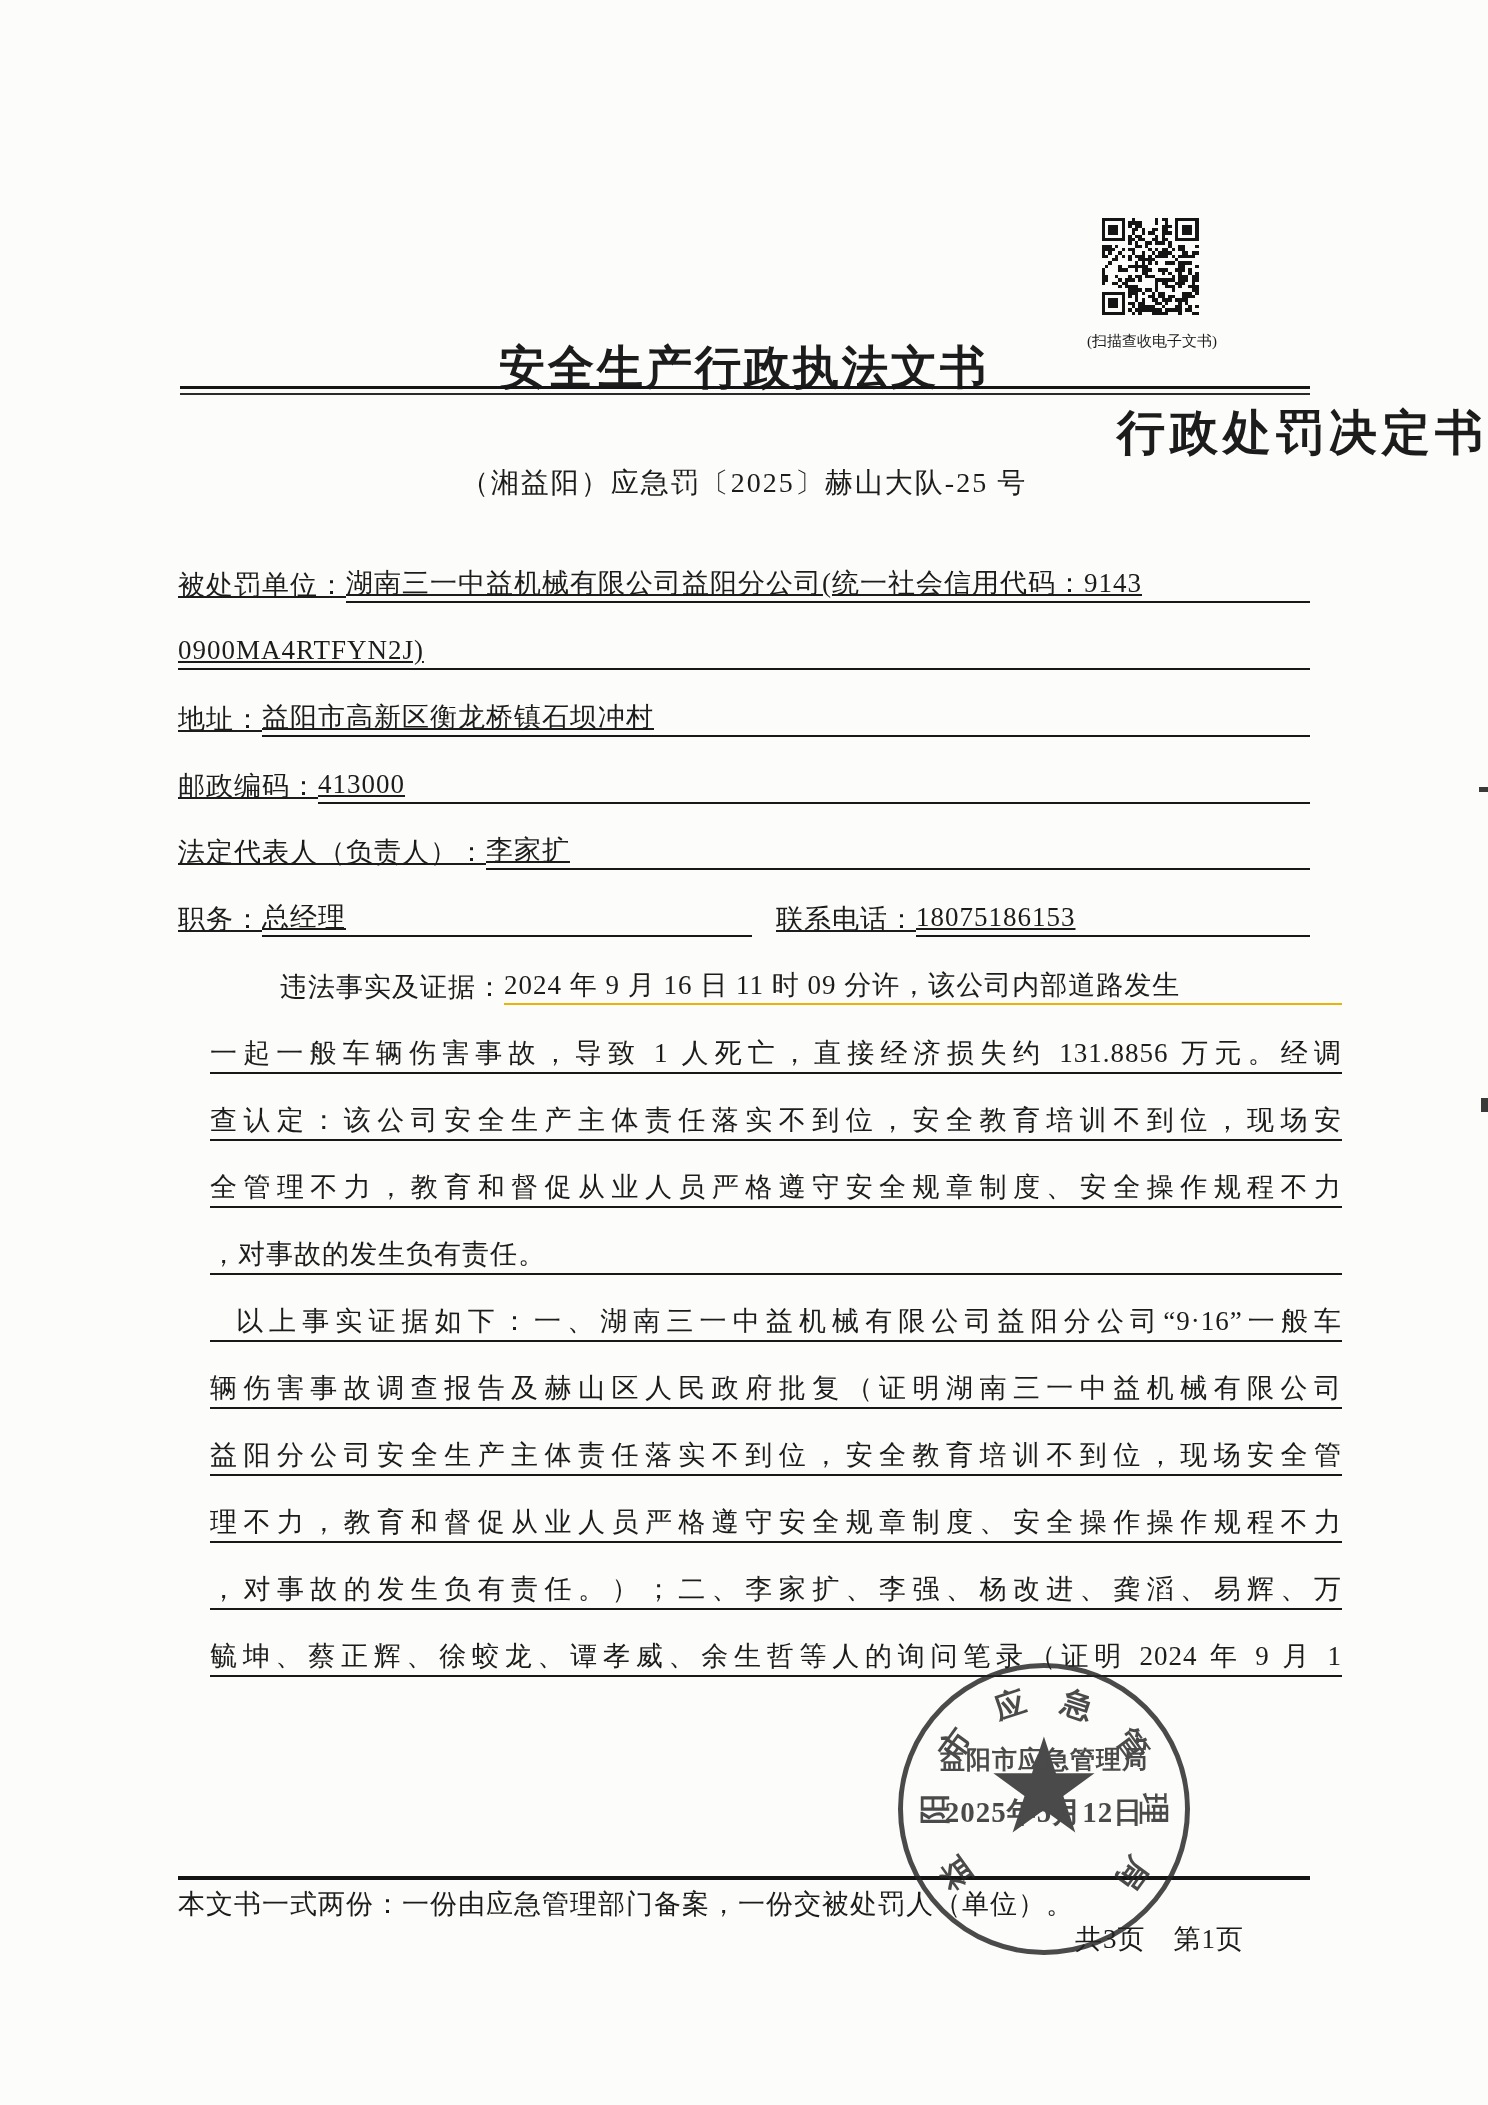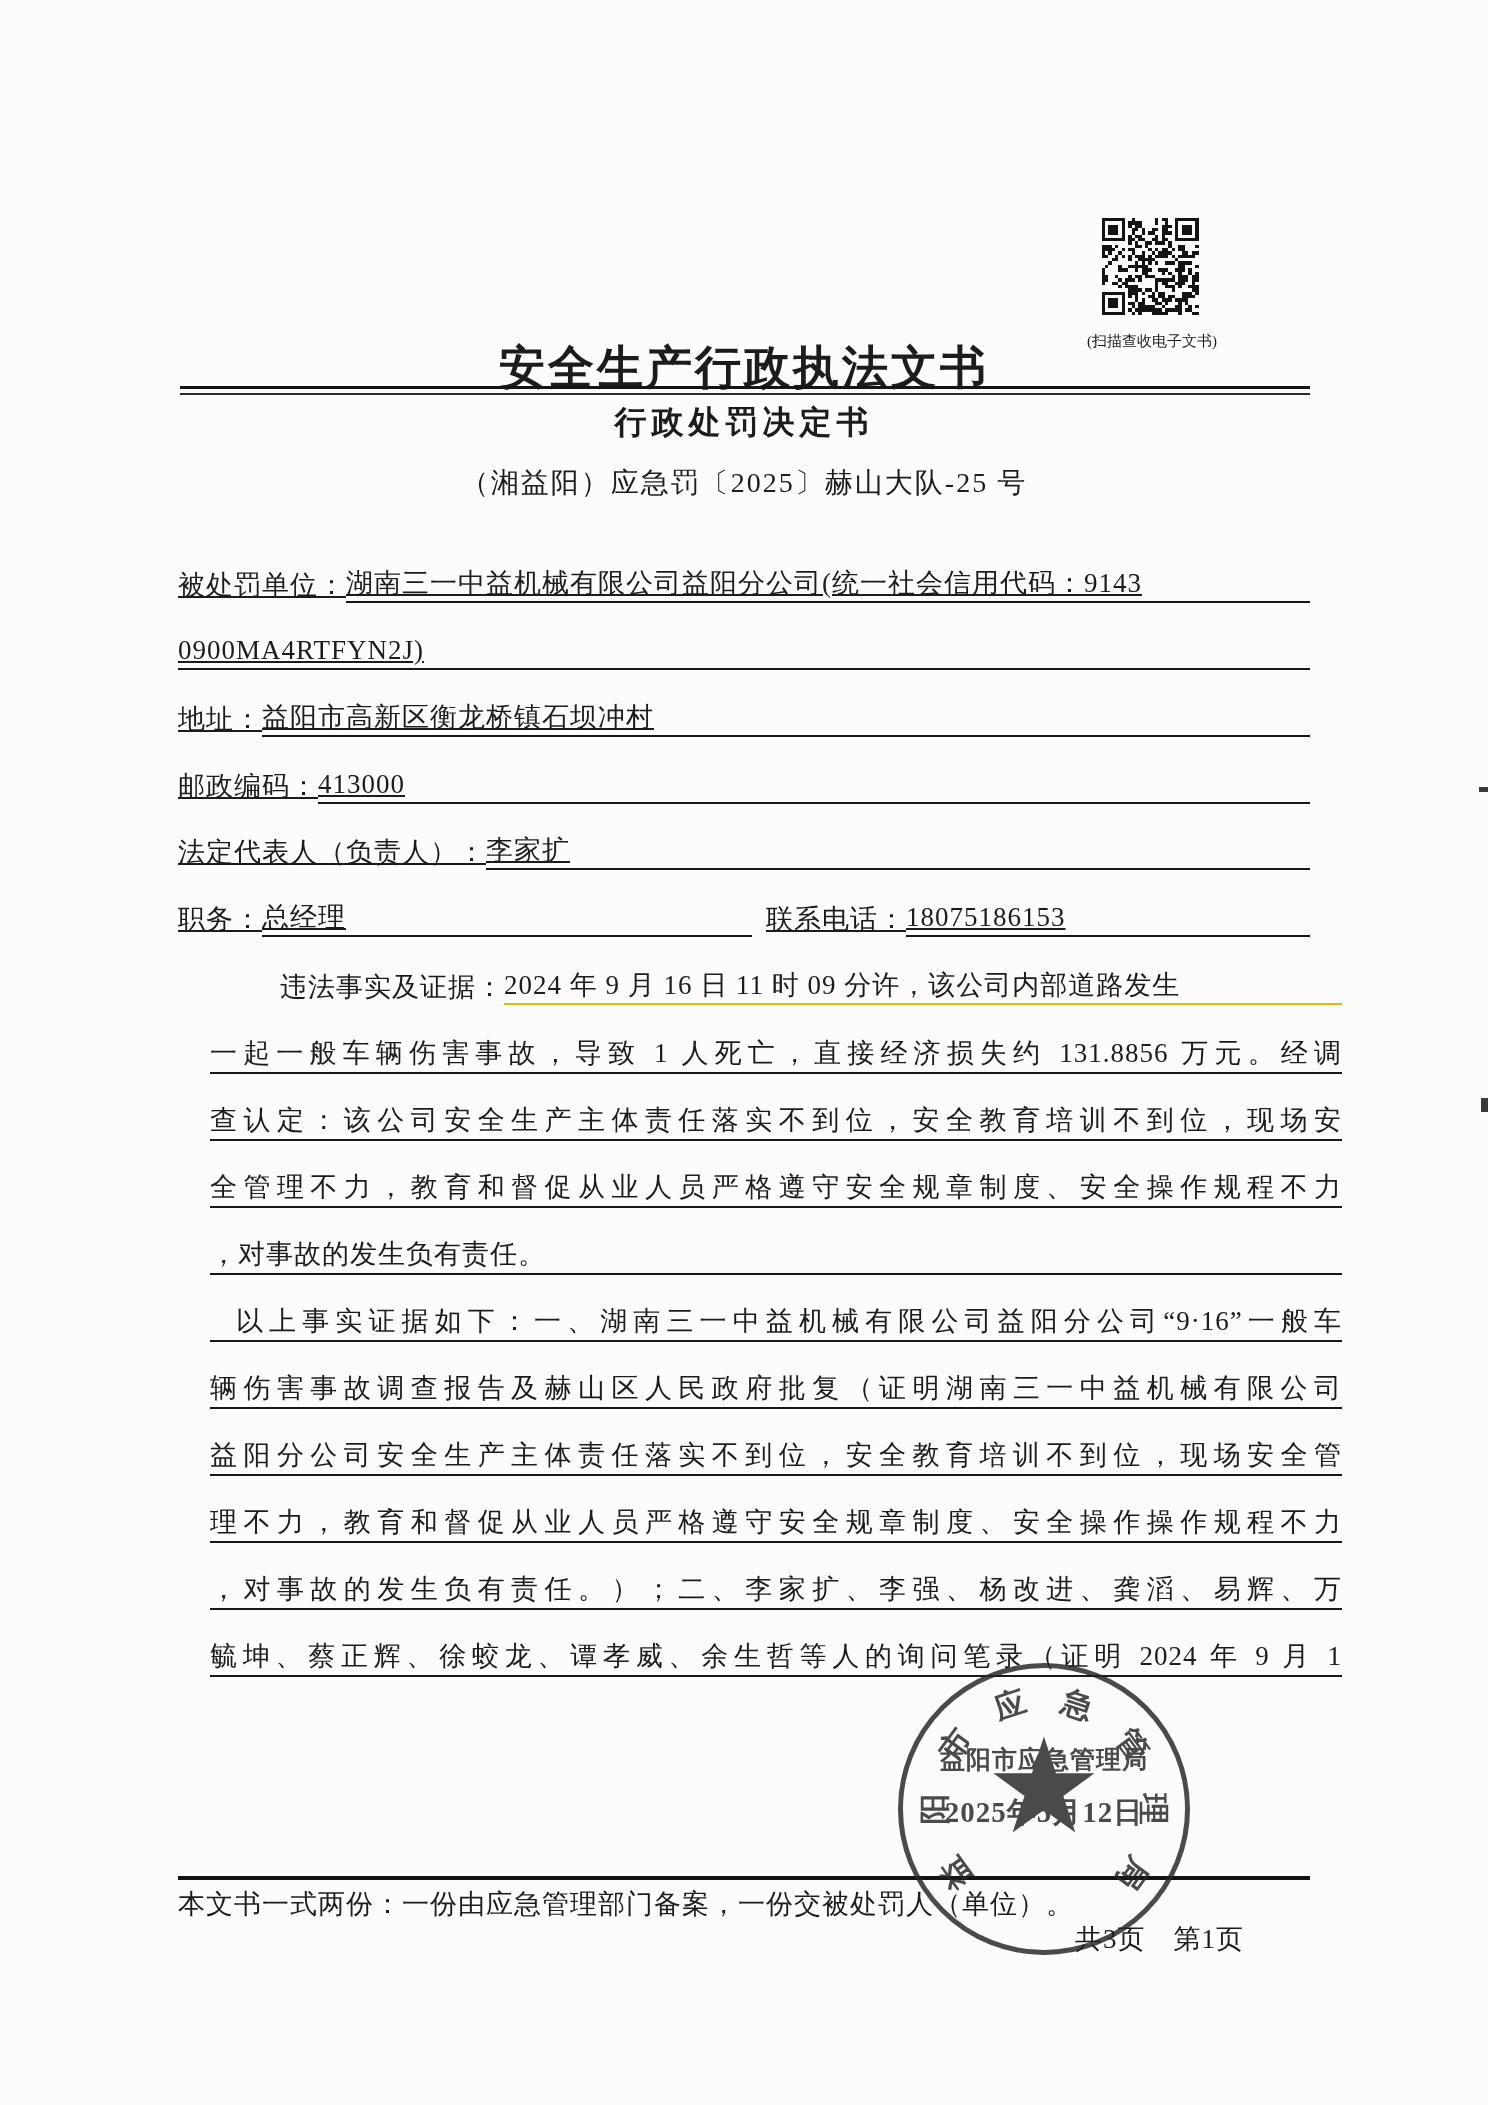--- a/index.html
+++ b/index.html
@@ -6,21 +6,21 @@
   body{
     width:1488px;height:2105px;position:relative;overflow:hidden;
     background:#fcfcfa;color:#1c1c1c;
     font-family:"Liberation Serif","DejaVu Serif",serif;
   }
   .abs{position:absolute;}
   
   .form-header{left:0;right:0;top:337px;text-align:center;font-size:46px;font-weight:bold;letter-spacing:3px;}
   .rule-thick{left:180px;width:1130px;top:386px;height:3px;background:#151515;}
   .rule-thin{left:180px;width:1130px;top:393px;height:2px;background:#2b2b2b;}
-  .doc-title{left:0;right:0;top:401px;text-align:center;font-size:32px;font-weight:bold;letter-spacing:5px;}
+  .doc-title{left:0;right:0;top:401px;text-align:right;font-size:48px;font-weight:bold;letter-spacing:5px;}
   .doc-number{left:0;right:0;top:464px;text-align:center;font-size:28px;letter-spacing:2px;}
   
   .qr-box{left:1100px;top:218px;width:100px;height:97px;}
   .qr-box svg{display:block;width:100%;height:100%;}
   .qr-box rect{fill:#141414;}
   .qr-caption{left:1052px;top:324px;width:200px;text-align:center;font-size:15px;letter-spacing:0px;margin-top:8px;}
   
   .row{left:178px;width:1132px;height:38px;line-height:36px;font-size:27px;letter-spacing:1px;display:flex;align-items:flex-end;text-decoration:underline;}
   .row .lbl{white-space:nowrap;}
   .row .uval{border-bottom:2px solid #181818;flex:1;white-space:nowrap;overflow:hidden;}
@@ -501,21 +501,21 @@
   <span class="lbl">邮政编码：</span>
   <span class="uval">413000</span>
 </div>
 <div class="abs row" style="top:832px">
   <span class="lbl">法定代表人（负责人）：</span>
   <span class="uval">李家扩</span>
 </div>
 <div class="abs row" style="top:899px">
   <span class="lbl">职务：</span>
   <span class="uval-fixed" style="width:490px">总经理</span>
-  <span class="lbl" style="margin-left:14px">联系电话：</span>
+  <span class="lbl" style="margin-left:24px">联系电话：</span>
   <span class="uval">18075186153</span>
 </div>
 
 <div class="abs bline flexline" style="top:969px">
   <span class="pad"></span>
   <span class="lead">违法事实及证据：</span>
   <span class="uval">2024 年 9 月 16 日 11 时 09 分许，该公司内部道路发生</span>
 </div>
 <div class="abs bline jst" style="top:1036px">一起一般车辆伤害事故，导致 1 人死亡，直接经济损失约 131.8856 万元。经调</div>
 <div class="abs bline jst" style="top:1103px">查认定：该公司安全生产主体责任落实不到位，安全教育培训不到位，现场安</div>

